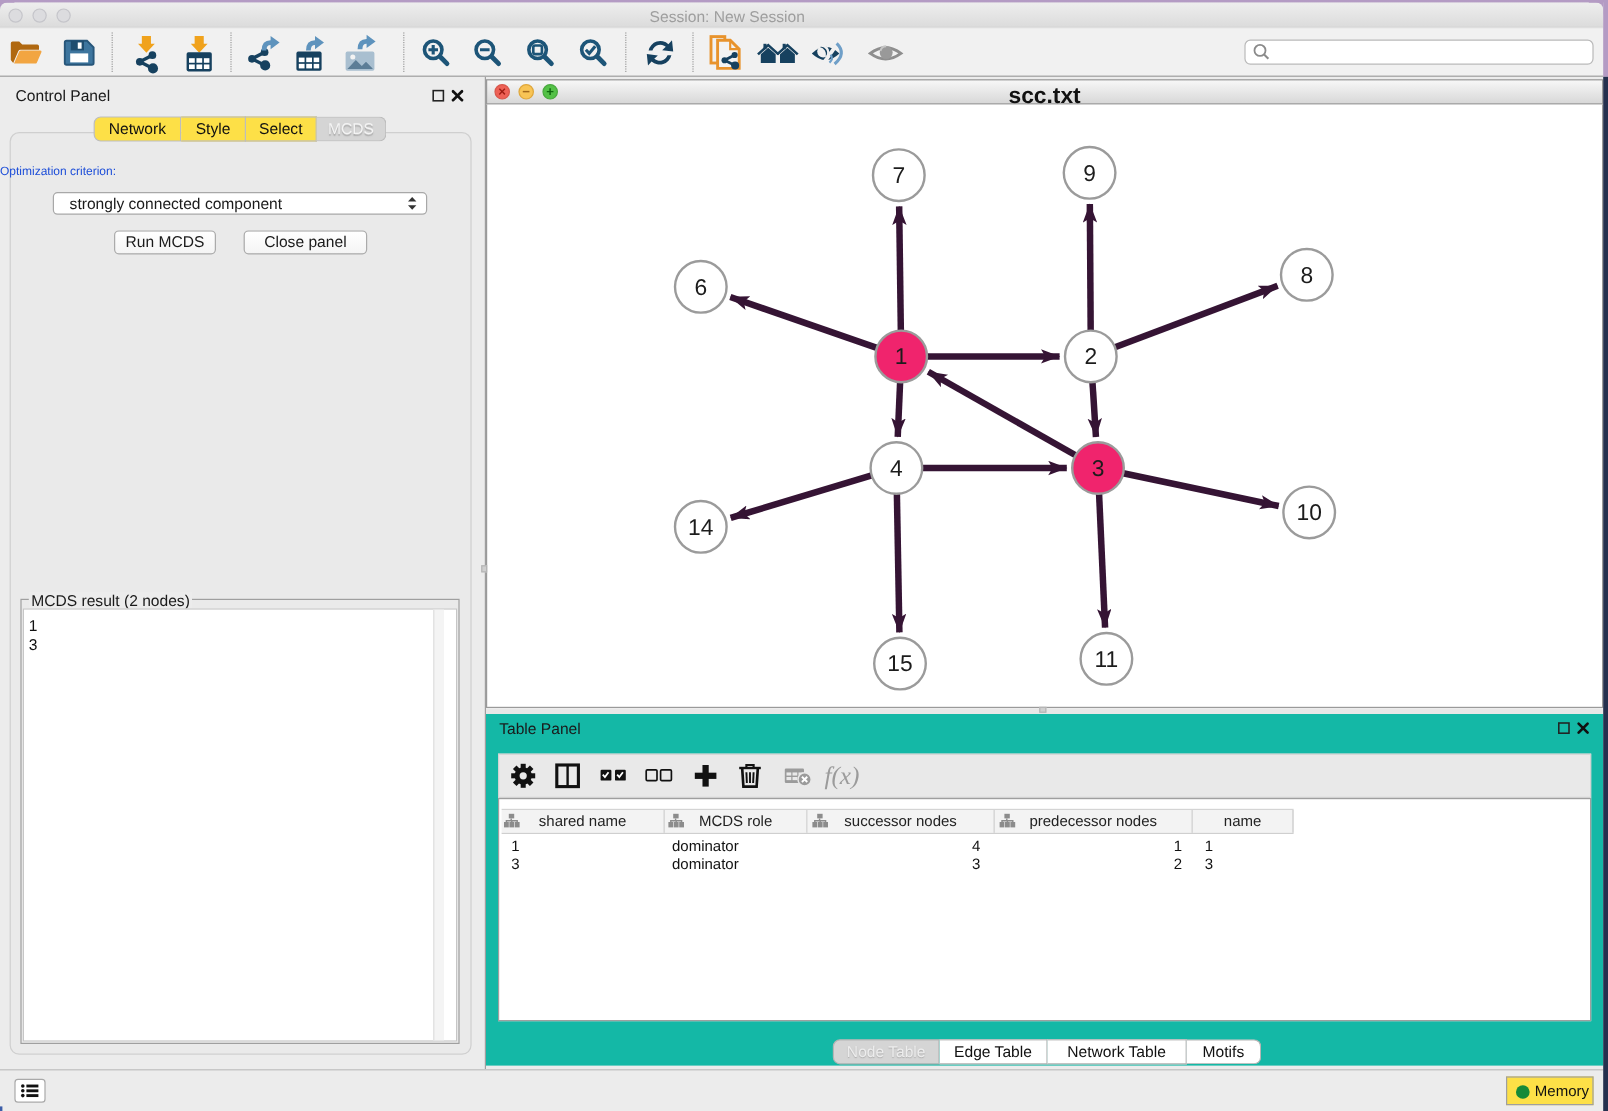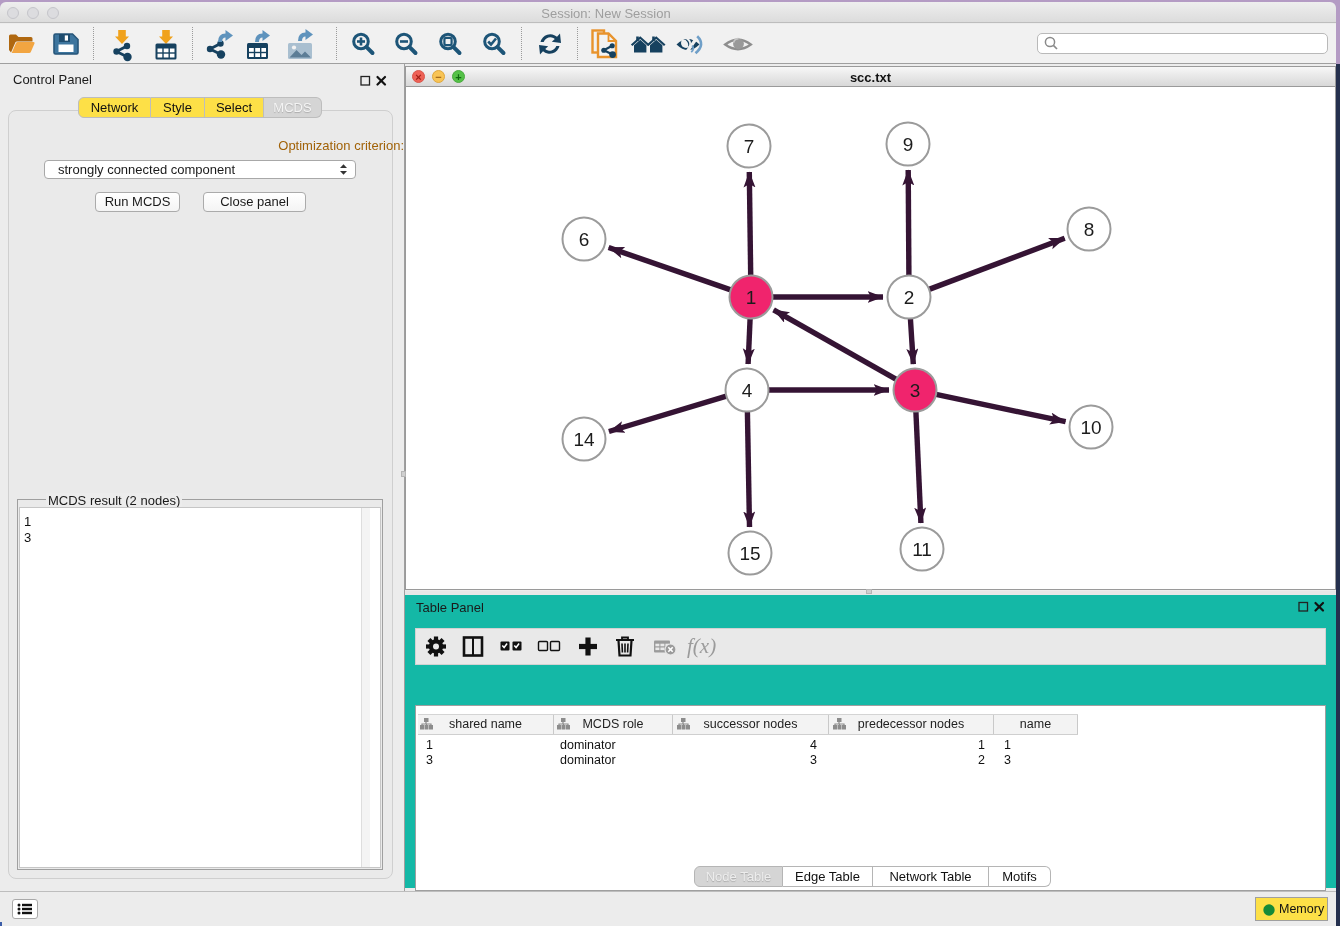--- a/index.html
+++ b/index.html
@@ -15,42 +15,42 @@
 
 #toolbar { left:0; top:24px; width:1336px; height:40px; background:#f1f1f1; border-bottom:1px solid #9f9f9f; }
 .tsep { position:absolute; top:27px; height:33px; width:0; border-left:1px dotted #9b9b9b; }
 #searchbox { position:absolute; left:1037px; top:33px; width:291px; height:21px; background:#fff; border:1px solid #b9b9b9; border-radius:5px; }
 
 
 #cp-title { position:absolute; left:13px; top:72px; font-size:13px; color:#1a1a1a; }
 #cp-body { left:8px; top:110px; width:385px; height:769px; background:#eaeaea; border:1px solid #cfcfcf; border-radius:8px; }
 .tab { position:absolute; top:97px; height:21px; background:#fde047; border:1px solid #bdbdbd; font-size:13px; color:#111; text-align:center; line-height:19px; }
 #cp-divider { left:404px; top:64px; width:1px; height:827px; background:#9f9f9f; }
-#opt-label { position:absolute; left:0; top:138px; width:404px; text-align:right; font-size:13px; color:#a16207; }
+#opt-label { position:absolute; left:0; top:138px; width:404px; text-align:left; font-size:10px; color:#1d4ed8; }
 #opt-select { position:absolute; left:44px; top:160px; width:312px; height:19px; background:#fff; border:1px solid #a8a8a8; border-radius:4px; font-size:13px; color:#1a1a1a; line-height:17px; padding-left:13px; }
 .btn { position:absolute; top:192px; height:20px; background:linear-gradient(#ffffff,#f4f4f4); border:1px solid #ababab; border-radius:4px; font-size:13px; color:#1a1a1a; text-align:center; line-height:18px; }
 #fieldset { position:absolute; left:17px; top:499px; width:366px; height:371px; border:1px solid #9f9f9f; }
-#fieldset-label { position:absolute; left:24px; top:493px; font-size:13px; color:#1a1a1a; background:#ececec; padding:0 2px;margin-left:22px; }
+#fieldset-label { position:absolute; left:24px; top:493px; font-size:13px; color:#1a1a1a; background:#ececec; padding:0 2px; }
 #mcds-text { position:absolute; left:19px; top:507px; width:362px; height:361px; background:#fff; border:1px solid #c6c6c6; font-size:13px; color:#111; line-height:15.5px; padding:6px 0 0 4px; }
 #mcds-scroll { position:absolute; left:361px; top:508px; width:9px; height:359px; background:#f4f4f4; border-left:1px solid #dedede; }
 
 
 #netwin { left:405px; top:87px; width:931px; height:503px; background:#fff; border:1px solid #9a9a9a; border-top:none; }
 #nettitle { left:405px; top:66px; width:931px; height:21px; background:linear-gradient(#f7f7f7,#d8d8d8); border:1px solid #9a9a9a; }
-#nettitle-text { position:absolute; left:405px; width:931px; text-align:center; top:70px; font-size:13px; font-weight:bold; color:#111; }
+#nettitle-text { position:absolute; left:405px; width:931px; text-align:center; top:70px; font-size:19px; font-weight:bold; color:#111; }
 .mac-btn { position:absolute; top:70px; width:13px; height:13px; border-radius:50%; font-size:11px; font-weight:bold; text-align:center; line-height:12px; }
 
 
 #hdivider { left:405px; top:591px; width:931px; height:4px; background:#e7e7e7; }
 
 
 #tp { left:405px; top:595px; width:931px; height:293px; background:#14b8a6; font-size:13px; }
 #tp-title { position:absolute; left:11px; top:5px; font-size:13px; color:#1a1a1a; }
 #tp-toolbar { position:absolute; left:10px; top:33px; width:911px; height:37px; background:#e9e9e9; border:1px solid #d2d2d2; }
-#tp-table { position:absolute; left:10px; top:70px; width:911px; height:186px; background:#fff; border:1px solid #9f9f9f;margin-top:40px; }
+#tp-table { position:absolute; left:10px; top:70px; width:911px; height:186px; background:#fff; border:1px solid #9f9f9f; }
 .tp-tab { position:absolute; top:271px; height:21px; background:#fff; border:1px solid #b5b5b5; font-size:13px; color:#111; text-align:center; line-height:19px; }
 .th-cell { position:absolute; top:0; height:19px; background:#f3f3f3; border-right:1px solid #c9c9c9; font-size:12.5px; color:#222; text-align:center; line-height:19px; }
 .td-txt { position:absolute; font-size:12.5px; color:#111; }
 
 
 #statusbar { left:0; top:891px; width:1336px; height:35px; background:#ececec; border-top:1px solid #bdbdbd; }
 #list-btn { position:absolute; left:12px; top:899px; width:26px; height:20px; background:#fff; border:1px solid #a9a9a9; border-radius:3px; }
 #mem-btn { position:absolute; left:1255px; top:897px; width:73px; height:24px; background:#fde047; border:1px solid #9f9f9f; font-size:12.5px; color:#111; }
 
 

